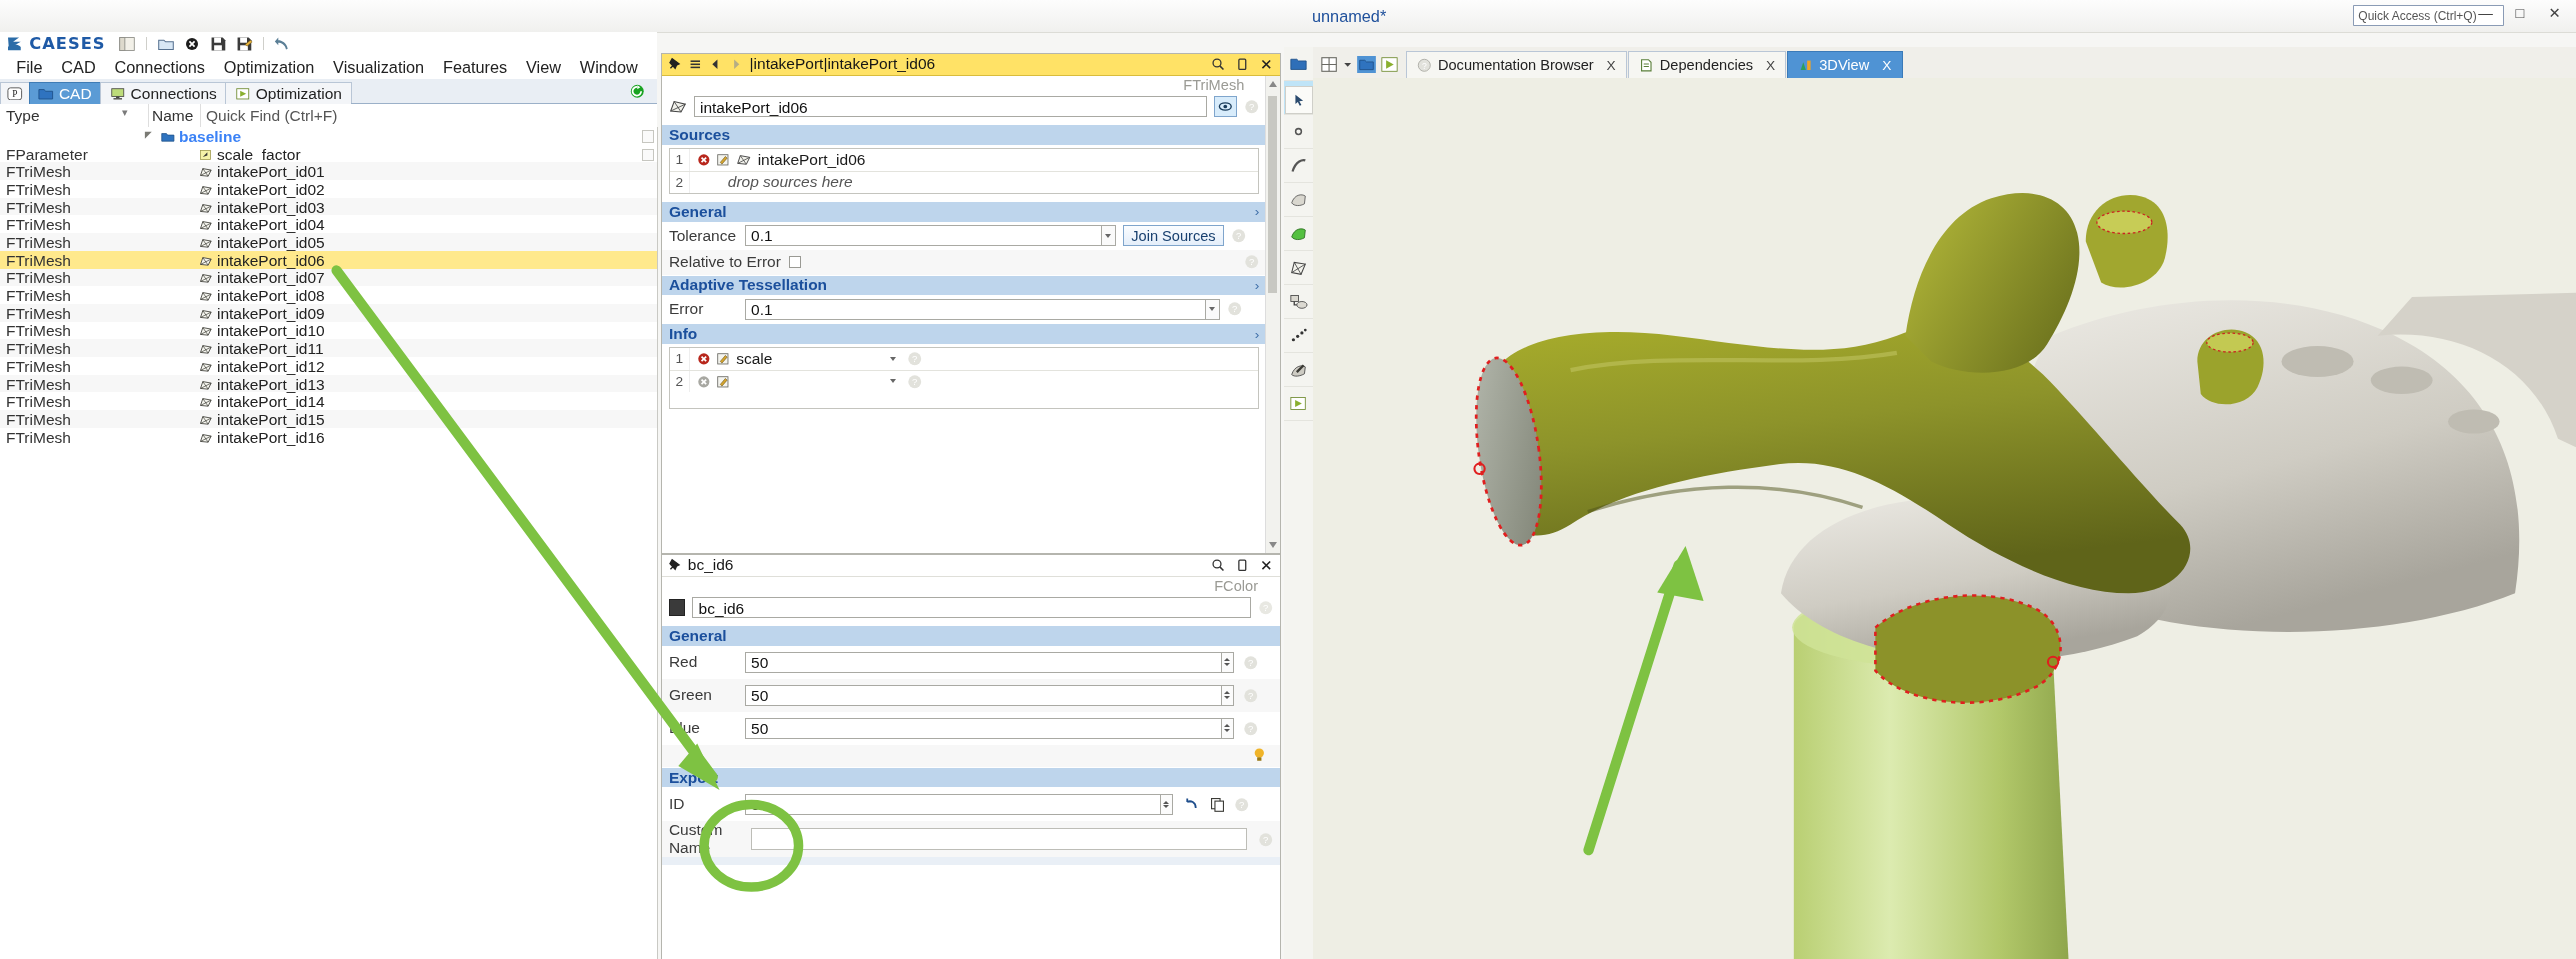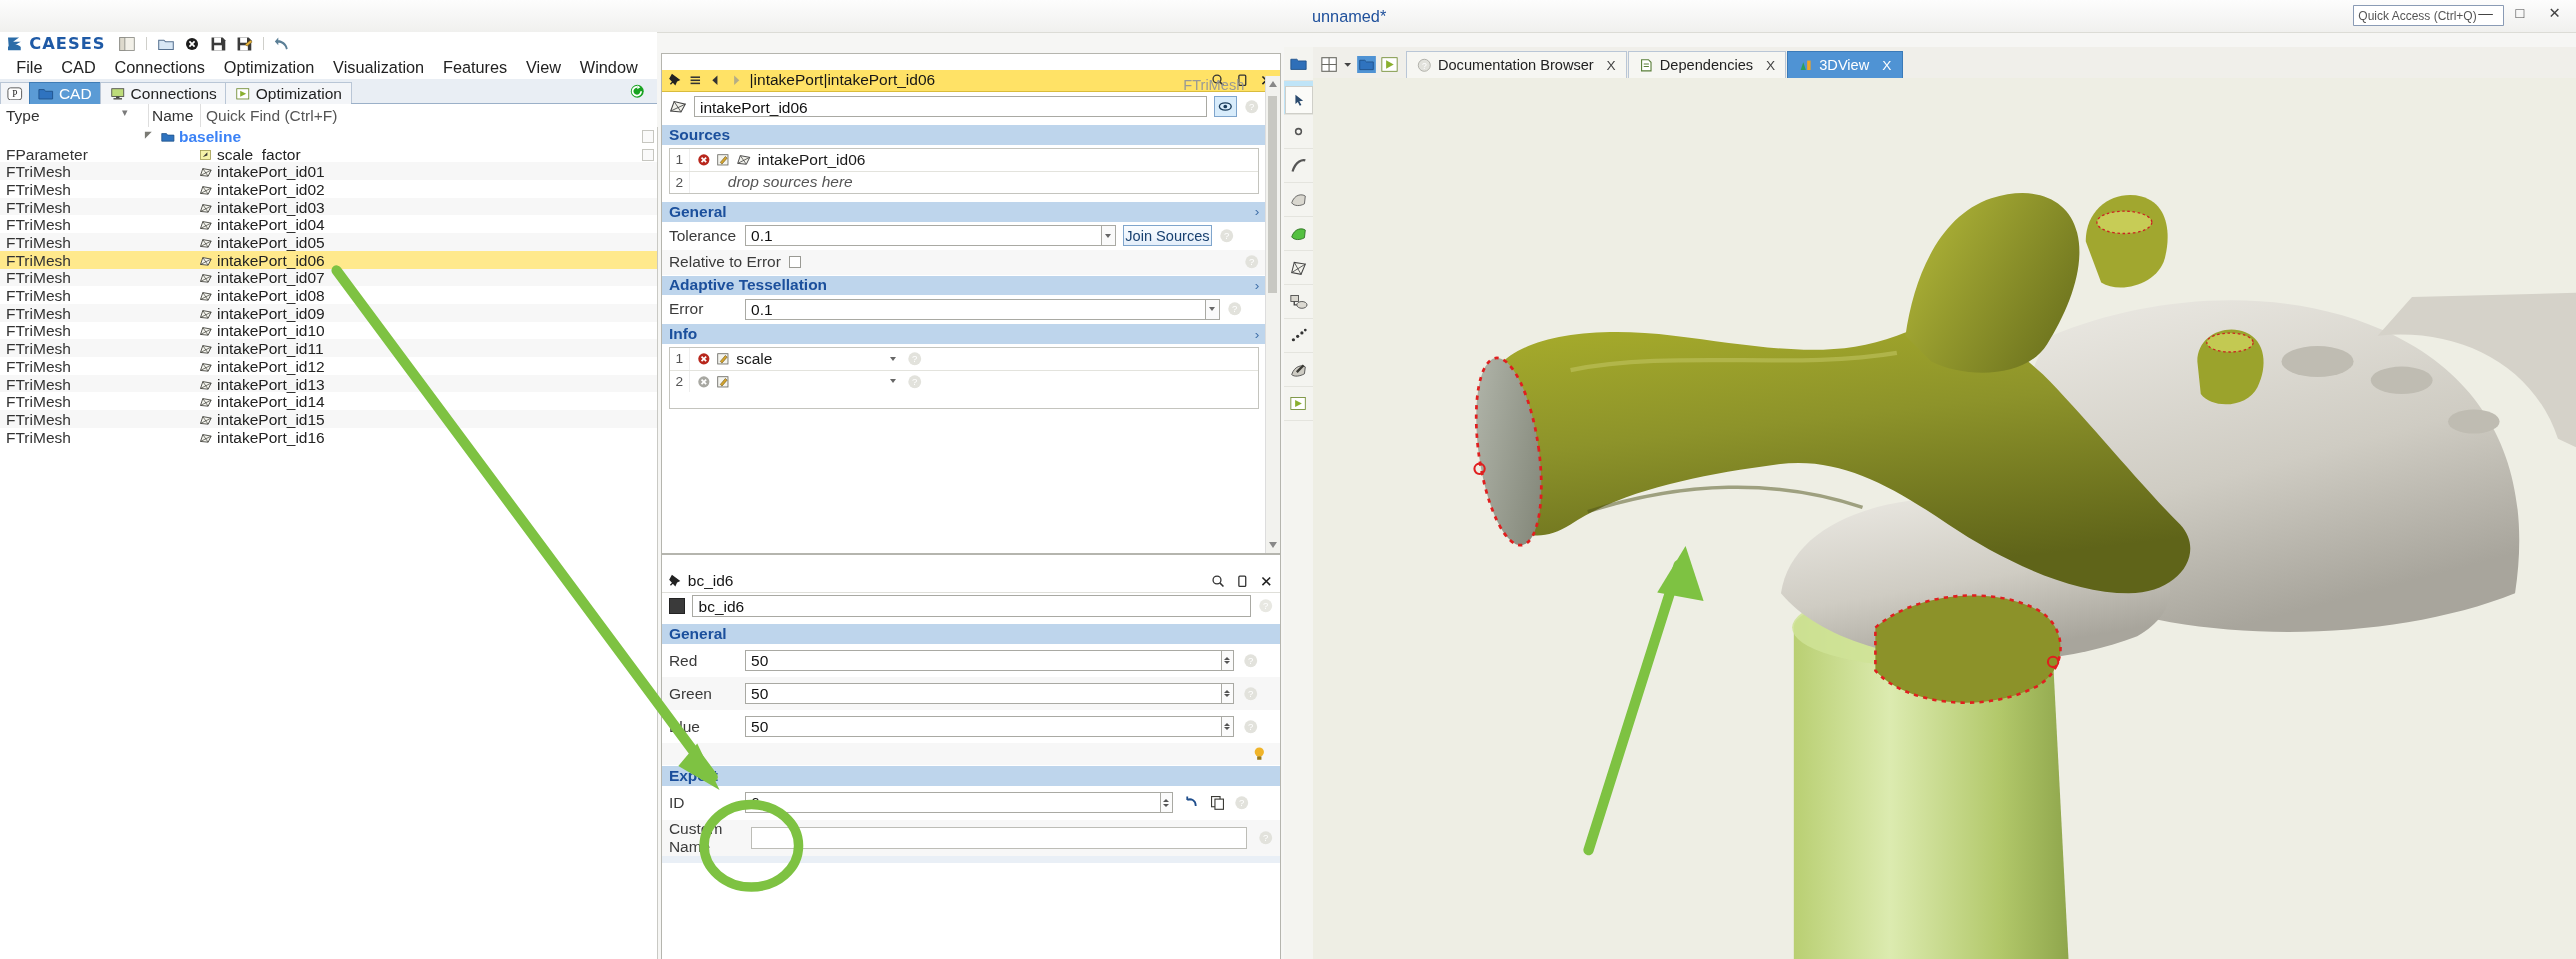--- a/index.html
+++ b/index.html
@@ -100,21 +100,20 @@
   .tree-btn{
     position:absolute;right:2.6px;width:10.3px;height:10.3px;border:0.9px solid #c6c6c0;background:#fafafa;
   }
 
   
   .panel{position:absolute;background:#fff;border:0.9px solid #b5b5ae;box-sizing:border-box;}
   .panel-title{
     height:21.5px;background:#ffe266;border-bottom:0.9px solid #d9bc3c;
     display:flex;align-items:center;gap:6px;padding:0 5.2px;font-size:15.5px;color:#222;
     box-sizing:border-box;
-    margin-top:16px;
   }
   .panel-title.plain{background:#fff;border-bottom:0.9px solid #dfdfd9;}
   .pt-ic{width:14.6px;height:14.6px;display:block;flex:0 0 auto;}
   .pt-label{flex:1;font-size:15.5px;color:#161616;}
   .pt-right{display:flex;align-items:center;gap:9.4px;margin-right:1.7px;}
   .typetag{
     text-align:right;font-size:14.6px;color:#9a9a94;padding:1.7px 22px 0 0;
   }
   .namerow{display:flex;align-items:center;gap:6.9px;padding:2.6px 6.9px 6.9px 6.9px;}
   .namerow .nfield{
@@ -146,21 +145,21 @@
   .spin i.up{border-bottom:3.4px solid #555;margin-bottom:1.7px;}
   .spin i.dn{border-top:3.4px solid #555;}
   .dd{
     width:13.7px;height:20.6px;border:0.9px solid #a9a9a3;border-left:none;background:#fafafa;
     display:flex;align-items:center;justify-content:center;box-sizing:border-box;
   }
   .dd i{border-left:3.4px solid transparent;border-right:3.4px solid transparent;border-top:4.3px solid #666;}
   .helpic{width:15.5px;height:15.5px;flex:0 0 auto;}
   .btn{
     height:20.6px;border:0.9px solid #7fa5cc;background:linear-gradient(#fbfdff,#e4eefa);
-    font-size:14.6px;color:#18406f;padding:0 1px;line-height:20px;box-sizing:border-box;cursor:default;
+    font-size:14.6px;color:#18406f;padding:0 7px;line-height:20px;box-sizing:border-box;cursor:default;
   }
   .chk{width:12px;height:12px;border:0.9px solid #9a9a94;background:#fff;box-sizing:border-box;}
   .grid{
     border:0.9px solid #c4c4be;margin:3.4px 6.9px 6.9px 6.9px;background:#fff;
   }
   .grow{display:flex;align-items:center;height:21.5px;border-bottom:0.9px solid #e3e3dd;font-size:15.5px;}
   .grow:last-child{border-bottom:none;}
   .gnum{width:19px;text-align:center;color:#555;font-size:13.7px;flex:0 0 auto;border-right:0.9px solid #eee;height:100%;line-height:21.5px;}
   .gcell{display:flex;align-items:center;gap:6px;padding-left:6.9px;flex:1;}
   .ghost{color:#555;font-style:italic;}
@@ -725,20 +724,21 @@
         </svg>
         <svg class="pt-ic" viewBox="0 0 17 17">
           <rect x="4.5" y="2.5" width="8" height="12" rx="1.2" fill="none" stroke="#333" stroke-width="1.5"></rect>
         </svg>
         <svg class="pt-ic" viewBox="0 0 17 17">
           <path d="M4 4 L13 13 M13 4 L4 13" stroke="#222" stroke-width="1.8"></path>
         </svg>
       </div>
     </div>
 
+    <div class="typetag">FColor</div>
 
     <div class="namerow">
       <div style="width:14.6px;height:14.6px;background:#3a3a3a;border:0.9px solid #222;flex:0 0 auto;"></div>
       <div class="nfield">bc_id6</div>
       <svg class="helpic" viewBox="0 0 18 18" style="font-size:19px">
         <circle cx="9" cy="9" r="7.5" fill="#e8e8e2"></circle>
         <text x="9" y="13" font-size="11" text-anchor="middle" fill="#fff" font-family="Liberation Sans">?</text>
       </svg>
     </div>
 

